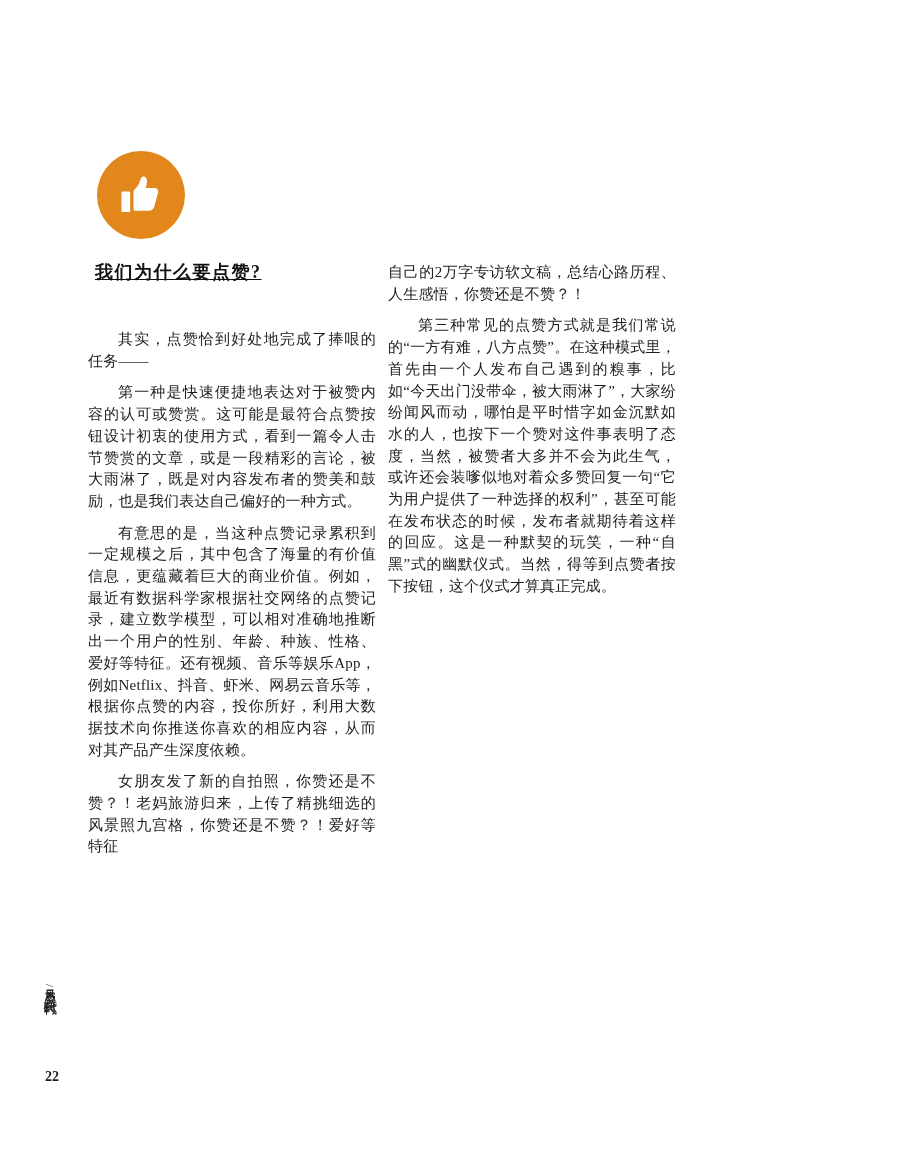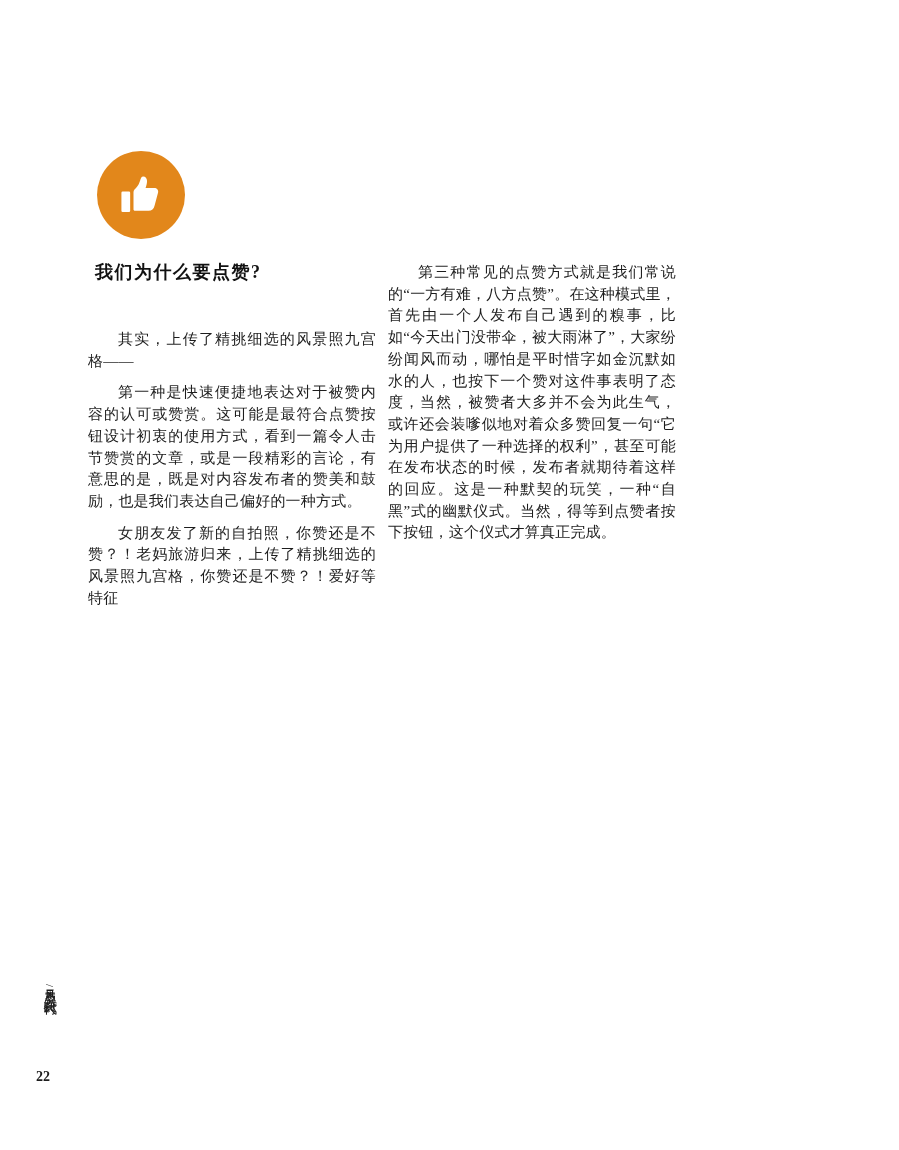--- a/index.html
+++ b/index.html
@@ -30,20 +30,21 @@
   }
   .article-title {
     position: absolute;
     left: 95px;
     top: 260px;
     margin: 0;
     font-size: 18px;
     font-weight: bold;
     letter-spacing: 1.5px;
     color: #111111;
+    text-decoration: underline;
   }
   .col {
     position: absolute;
     width: 288px;
     font-size: 15px;
     line-height: 21.7px;
     text-align: justify;
     letter-spacing: 0.2px;
     color: #1d1d1d;
   }
@@ -73,21 +74,21 @@
   }
   .sidebar-vertical .sep {
     font-size: 11px;
   }
   .sidebar-vertical .sec {
     font-size: 13.5px;
     letter-spacing: 1.5px;
   }
   .page-number {
     position: absolute;
-    left: 36px;
+    left: 45px;
     top: 1069px;
     font-size: 14px;
     font-weight: bold;
     color: #1d1d1d;
   }
 </style>
 </head>
 <body>
 
 <div class="page">
@@ -95,26 +96,28 @@
   <div class="icon-circle">
     <svg width="50" height="50" viewBox="0 0 24 24" aria-hidden="true">
       <path fill="#ffffff" d="M3.2,10.3 h3 a0.6,0.6 0 0 1 0.6,0.6 v8.6 a0.6,0.6 0 0 1 -0.6,0.6 h-3 a0.6,0.6 0 0 1 -0.6,-0.6 v-8.6 a0.6,0.6 0 0 1 0.6,-0.6 z"></path>
       <path fill="#ffffff" d="M8.4,19.5 V10.6 c0,-0.9 0.8,-1.5 1.5,-2.3 0.8,-0.9 1.3,-2.1 1.7,-3.3 0.3,-0.9 0.5,-1.9 1.5,-1.9 1,0 1.8,0.9 1.8,2.2 0,1.2 -0.3,2.3 -0.7,3.3 h4.3 c1.2,0 2,1.1 1.7,2.2 l-1.7,6.3 c-0.4,1.5 -1.3,2.5 -2.9,2.5 h-6.5 c-0.4,0 -0.7,-0.3 -0.7,-0.6 z"></path>
     </svg>
   </div>
 
   <h1 class="article-title">我们为什么要点赞?</h1>
 
   <div class="col col-left">
-    <p>其实，上传了精挑细选的风景照九宫格——</p>
-    <p>第一种是快速便捷地表达对于被赞内容的认可或赞赏。这可能是最符合点赞按钮设计初衷的使用方式，看到一篇令人击节赞赏的文章，或是一段精彩的言论，有意思的是，既是对内容发布者的赞美和鼓励，也是我们表达自己偏好的一种方式。</p>
+    <p>其实，点赞恰到好处地完成了捧哏的任务——</p>
+    <p>第一种是快速便捷地表达对于被赞内容的认可或赞赏。这可能是最符合点赞按钮设计初衷的使用方式，看到一篇令人击节赞赏的文章，或是一段精彩的言论，被大雨淋了，既是对内容发布者的赞美和鼓励，也是我们表达自己偏好的一种方式。</p>
+    <p>有意思的是，当这种点赞记录累积到一定规模之后，其中包含了海量的有价值信息，更蕴藏着巨大的商业价值。例如，最近有数据科学家根据社交网络的点赞记录，建立数学模型，可以相对准确地推断出一个用户的性别、年龄、种族、性格、爱好等特征。还有视频、音乐等娱乐App，例如Netflix、抖音、虾米、网易云音乐等，根据你点赞的内容，投你所好，利用大数据技术向你推送你喜欢的相应内容，从而对其产品产生深度依赖。</p>
     <p>女朋友发了新的自拍照，你赞还是不赞？！老妈旅游归来，上传了精挑细选的风景照九宫格，你赞还是不赞？！爱好等特征</p>
   </div>
 
   <div class="col col-right">
+    <p class="no-indent">自己的2万字专访软文稿，总结心路历程、人生感悟，你赞还是不赞？！</p>
     <p>第三种常见的点赞方式就是我们常说的“一方有难，八方点赞”。在这种模式里，首先由一个人发布自己遇到的糗事，比如“今天出门没带伞，被大雨淋了”，大家纷纷闻风而动，哪怕是平时惜字如金沉默如水的人，也按下一个赞对这件事表明了态度，当然，被赞者大多并不会为此生气，或许还会装嗲似地对着众多赞回复一句“它为用户提供了一种选择的权利”，甚至可能在发布状态的时候，发布者就期待着这样的回应。这是一种默契的玩笑，一种“自黑”式的幽默仪式。当然，得等到点赞者按下按钮，这个仪式才算真正完成。</p>
   </div>
 
   <div class="sidebar-vertical">
     <span class="mag">风云志</span><span class="sep">/</span><span class="sec">点赞时代</span>
   </div>
 
   <div class="page-number">22</div>
 
 </div>

